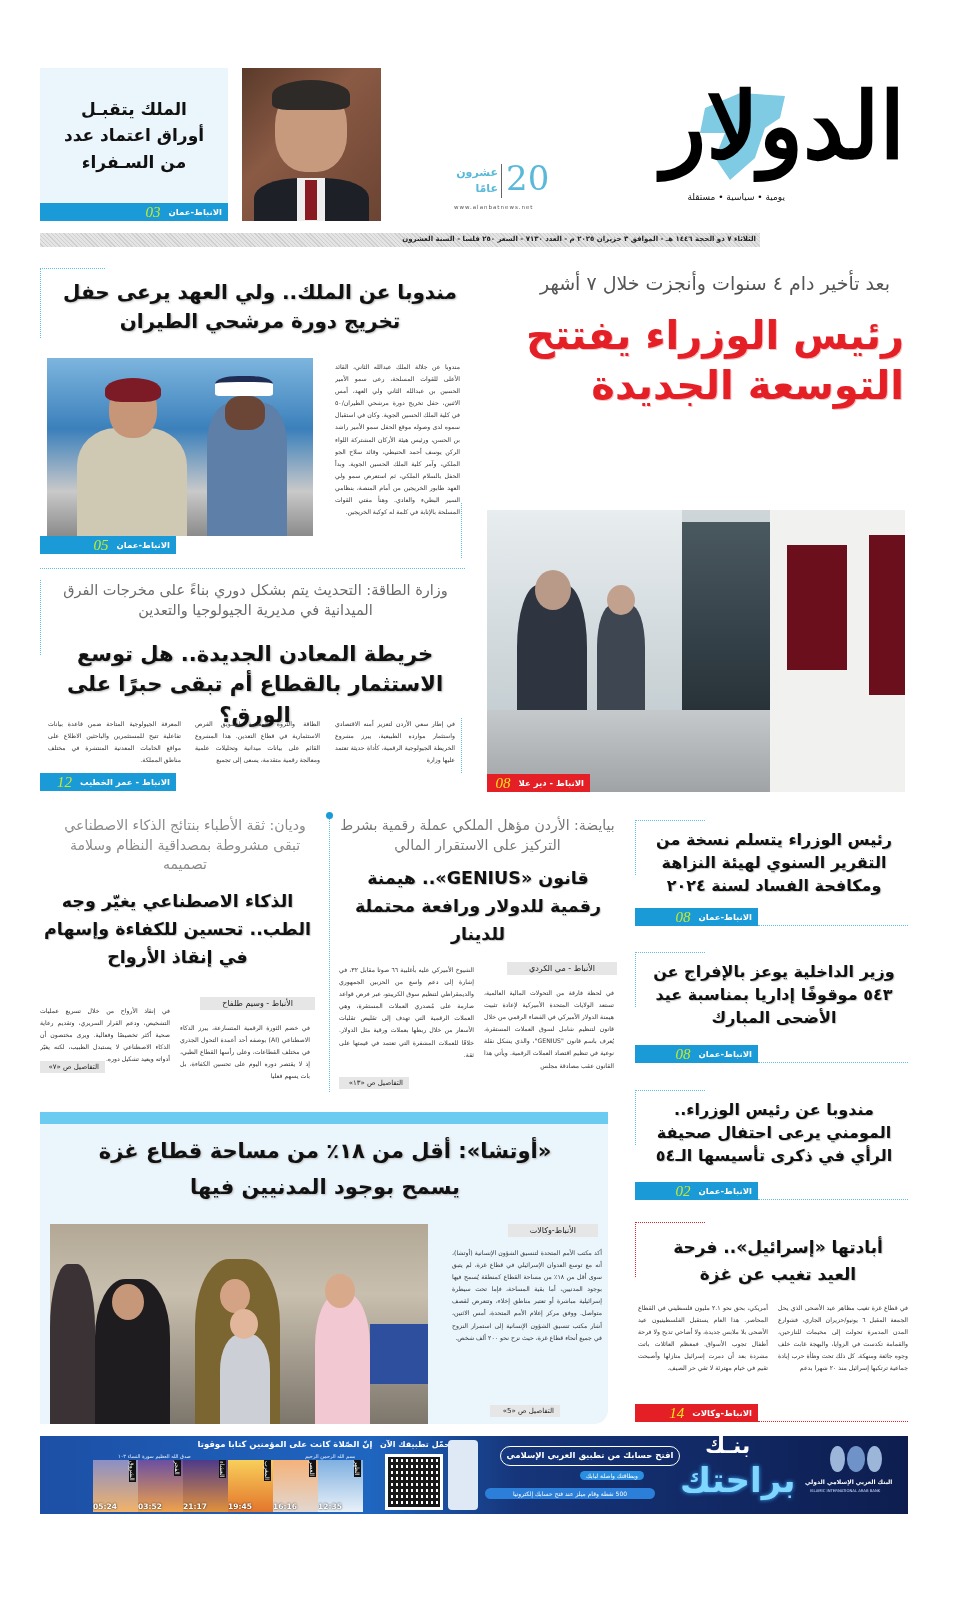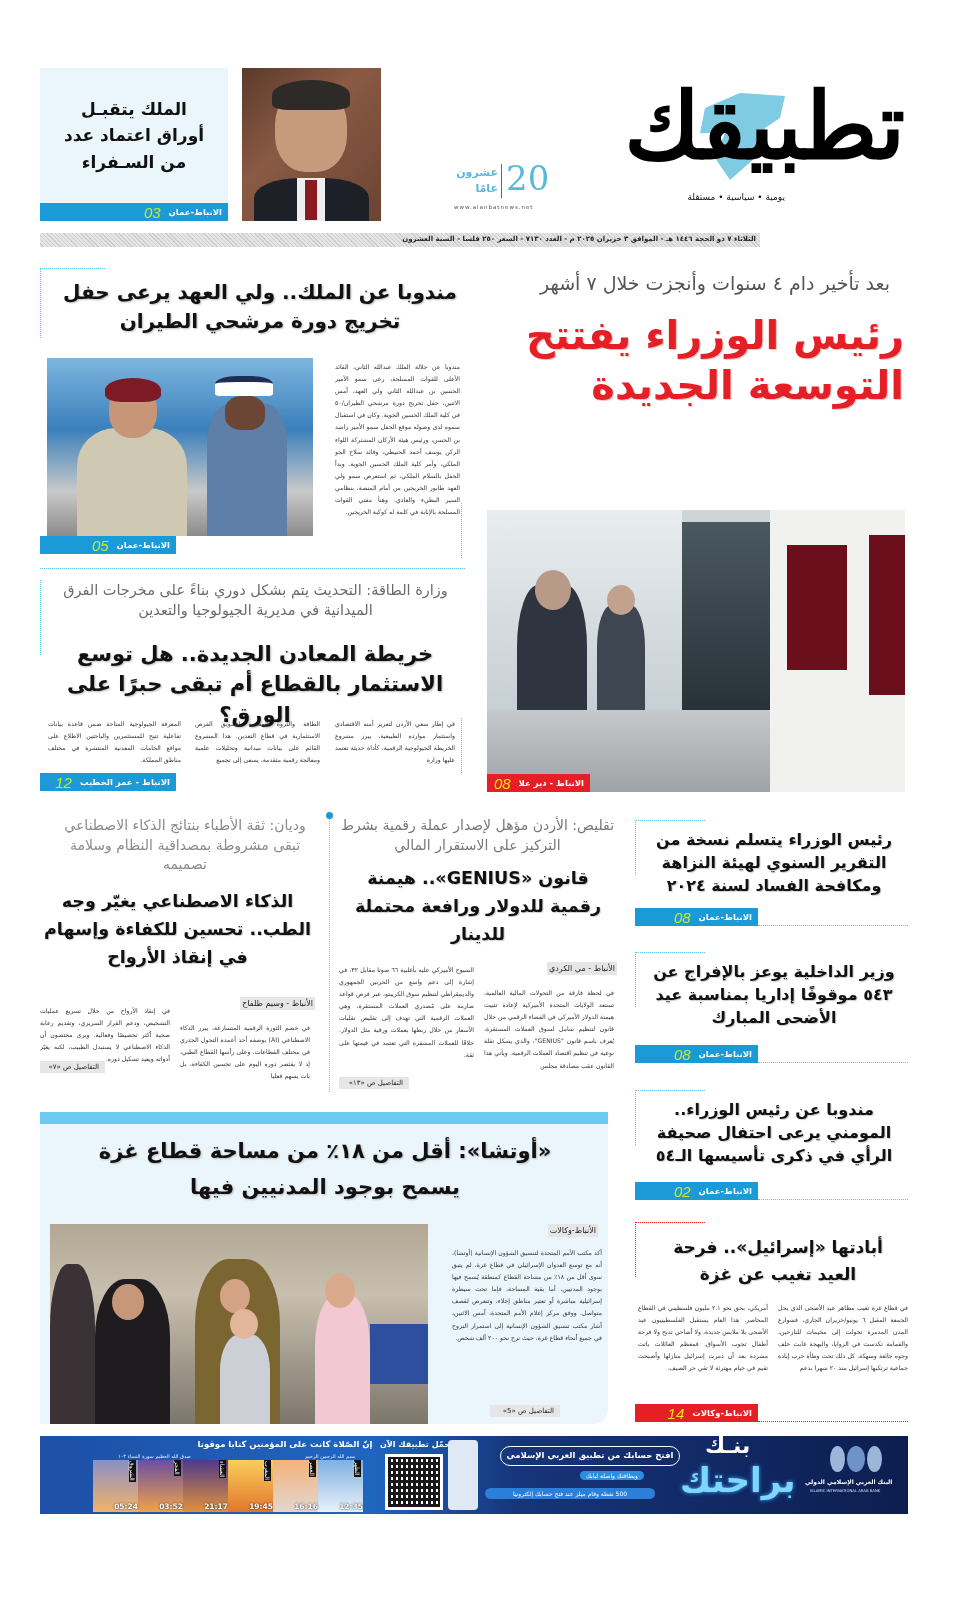--- a/index.html
+++ b/index.html
@@ -1,42 +1,42 @@
 <!DOCTYPE html>
 <html><head>
 <meta charset="utf-8">
 <style>
 *{box-sizing:border-box;margin:0;padding:0}
 body{width:965px;height:1600px;background:#fff;font-family:"DejaVu Sans",sans-serif;position:relative;overflow:hidden;color:#111}
 .abs{position:absolute}
 .rtl{direction:rtl;text-align:right}
-.ctr{text-align:right}
+.ctr{text-align:left}
 .hl{font-weight:bold;color:#111;line-height:1.45;text-align:center;direction:rtl}
 .sub{color:#7a7a7a;line-height:1.4;text-align:center;direction:rtl}
 .body{font-size:6.2px;line-height:1.95;color:#333;direction:rtl;text-align:justify}
 .tag{background:#1a9ad6;color:#fff;height:18px;display:flex;align-items:center;direction:rtl;padding:0 6px;font-size:8.5px;font-weight:bold;gap:8px}
-.tag .num{font-family:Liberation Sans, sans-serif;font-style:italic;color:#c9ea2a;font-size:15px;font-weight:normal}
+.tag .num{font-family:Liberation Serif, serif;font-style:italic;color:#c9ea2a;font-size:15px;font-weight:normal}
 .tag.red{background:#e41f26}
 .tag.red .num{color:#f6e21a}
 .dotv{border-left:1.5px dotted #5bc0e8}
 .doth{border-top:1.5px dotted #5bc0e8}
-.byline{background:#e6e6e6;font-size:8px;padding:2px 2px;direction:rtl;display:inline-block;color:#222}
+.byline{background:#e6e6e6;font-size:8px;padding:2px 22px;direction:rtl;display:inline-block;color:#222}
 .details{background:#e6e6e6;font-size:7px;padding:2px 6px;direction:rtl;color:#222}
 .photo{overflow:hidden}
 </style>
 </head>
 <body>
 
 <div class="abs" style="left:0;top:0;width:965px;height:250px">
 
   <div class="abs" style="left:580px;top:88px;width:325px;height:115px">
     <svg class="abs" style="left:105px;top:0" width="105" height="95" viewBox="0 0 105 95">
       <polygon points="20,20 55,5 100,8 95,30 80,40 70,70 45,92 30,70 40,45 15,45" fill="#7fcbe3"></polygon>
     </svg>
-    <div class="abs" style="right:0;top:-8px;font-size:92px;font-weight:bold;color:#000;direction:rtl;letter-spacing:-3px;line-height:1;font-family:'DejaVu Serif',serif">تطبيقك</div>
+    <div class="abs" style="right:0;top:-8px;font-size:92px;font-weight:bold;color:#000;direction:rtl;letter-spacing:-3px;line-height:1;font-family:'DejaVu Serif',serif">الدولار</div>
     <div class="abs rtl" style="right:120px;top:104px;font-size:9px;color:#111">يومية • سياسية • مستقلة</div>
   </div>
 
   <div class="abs" style="left:454px;top:160px;width:110px;height:55px">
     <div class="abs" style="left:52px;top:-2px;font-size:34px;color:#5ab9d9;font-family:'DejaVu Serif',serif">20</div>
     <div class="abs" style="left:47px;top:4px;width:1px;height:34px;background:#666"></div>
     <div class="abs rtl" style="right:66px;top:6px;font-size:11px;color:#5ab9d9;font-weight:bold">عشرون</div>
     <div class="abs rtl" style="right:66px;top:22px;font-size:11px;color:#5ab9d9;font-weight:bold">عامًا</div>
     <div class="abs" style="left:0;top:44px;font-size:5.5px;color:#555;letter-spacing:1px">www.alanbatnews.net</div>
   </div>
@@ -147,21 +147,21 @@
   <div class="abs tag" style="left:0;top:92px;width:123px">
     <span>الانباط-عمان</span>
     <span class="num">02</span>
   </div>
   <div class="abs doth" style="left:123px;top:109px;width:150px"></div>
 </div>
 
 <div class="abs" style="left:322px;top:812px;width:300px;height:285px">
   <div class="abs dotv" style="left:7px;top:0;height:280px"></div>
   <div class="abs" style="left:4px;top:0;width:7px;height:7px;border-radius:50%;background:#1a9ad6"></div>
-  <div class="abs sub" style="left:18px;top:4px;width:275px;font-size:14px;color:#777">تقليص: الأردن مؤهل لإصدار عملة رقمية بشرط التركيز على الاستقرار المالي</div>
+  <div class="abs sub" style="left:18px;top:4px;width:275px;font-size:14px;color:#777">بيايضة: الأردن مؤهل الملكي عملة رقمية بشرط التركيز على الاستقرار المالي</div>
   <div class="abs hl" style="left:22px;top:52px;width:268px;font-size:17.5px;line-height:1.6;text-shadow:1px 1px 1px #ccc">قانون «GENIUS».. هيمنة رقمية للدولار ورافعة محتملة للدينار</div>
   <div class="abs byline" style="right:5px;top:150px">الأنباط - مي الكردي</div>
   <div class="abs body" style="left:162px;top:175px;width:130px;height:105px;overflow:hidden">في لحظة فارقة من التحولات المالية العالمية، تستعد الولايات المتحدة الأميركية لإعادة تثبيت هيمنة الدولار الأميركي في الفضاء الرقمي من خلال قانون لتنظيم شامل لسوق العملات المستقرة، يُعرف باسم قانون "GENIUS"، والذي يشكل نقلة نوعية في تنظيم اقتصاد العملات الرقمية. ويأتي هذا القانون عقب مصادقة مجلس</div>
   <div class="abs body" style="left:17px;top:152px;width:135px;height:108px;overflow:hidden">الشيوخ الأميركي عليه بأغلبية ٦٦ صوتا مقابل ٣٢، في إشارة إلى دعم واسع من الحزبين الجمهوري والديمقراطي لتنظيم سوق الكريبتو، عبر فرض قواعد صارمة على مُصدري العملات المستقرة، وهي العملات الرقمية التي تهدف إلى تقليص تقلبات الأسعار من خلال ربطها بعملات ورقية مثل الدولار. خلافًا للعملات المشفرة التي تعتمد في قيمتها على ثقة.</div>
   <div class="abs details" style="left:17px;top:265px;width:70px">التفاصيل ص «١٣»</div>
 </div>
 
 <div class="abs" style="left:30px;top:812px;width:290px;height:285px">
   <div class="abs sub" style="left:30px;top:4px;width:250px;font-size:14px;color:#8a8a8a">وديان: ثقة الأطباء بنتائج الذكاء الاصطناعي تبقى مشروطة بمصداقية النظام وسلامة تصميمه</div>
   <div class="abs hl" style="left:5px;top:75px;width:285px;font-size:17.5px;line-height:1.6;text-shadow:1px 1px 1px #ccc">الذكاء الاصطناعي يغيّر وجه الطب.. تحسين للكفاءة وإسهام في إنقاذ الأرواح</div>

